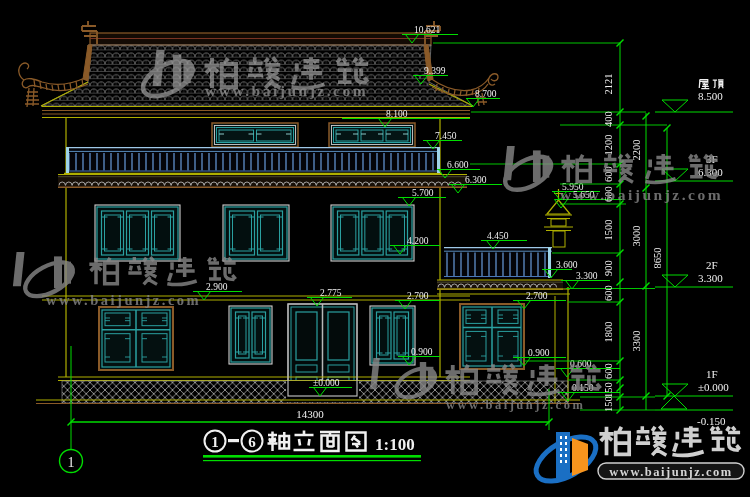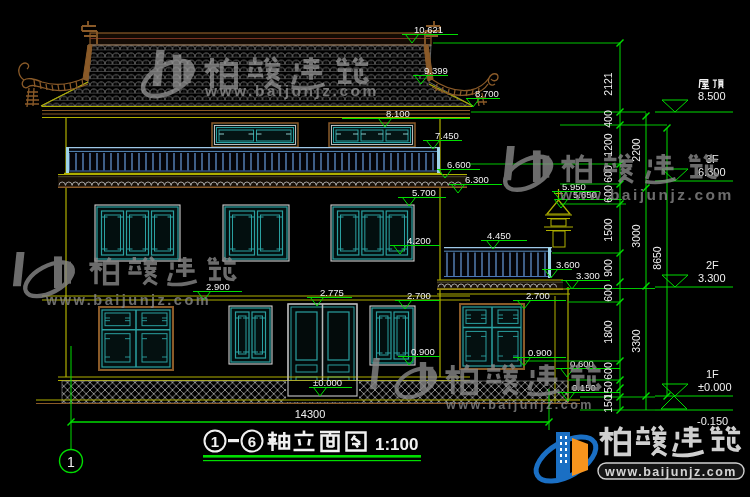--- a/index.html
+++ b/index.html
@@ -1,16 +1,16 @@
 <!DOCTYPE html>
 <html><head><meta charset="utf-8">
 <style>
 html,body{margin:0;padding:0;background:#000;}
 #page{position:relative;width:750px;height:497px;background:#000;overflow:hidden;
-  font-family:Liberation Sans, sans-serif;}
+  font-family:Liberation Serif, serif;}
 svg{position:absolute;top:0;left:0;}
 </style></head><body>
 <div id="page">
 <svg width="750" height="497" viewBox="0 0 750 497">
 <defs>
 <pattern id="tiles" width="7.5" height="7.2" patternUnits="userSpaceOnUse">
   <path d="M0.2 6.4 a3.55 3.8 0 0 1 7.1 0" fill="none" stroke="#a5a5a5" stroke-width="0.7" opacity="0.82"></path>
   <line x1="0" y1="6.8" x2="7.5" y2="6.8" stroke="#909090" stroke-width="0.55" opacity="0.8"></line>
   <line x1="3.75" y1="2.6" x2="3.75" y2="6.4" stroke="#777" stroke-width="0.45" opacity="0.6"></line>
 </pattern>

